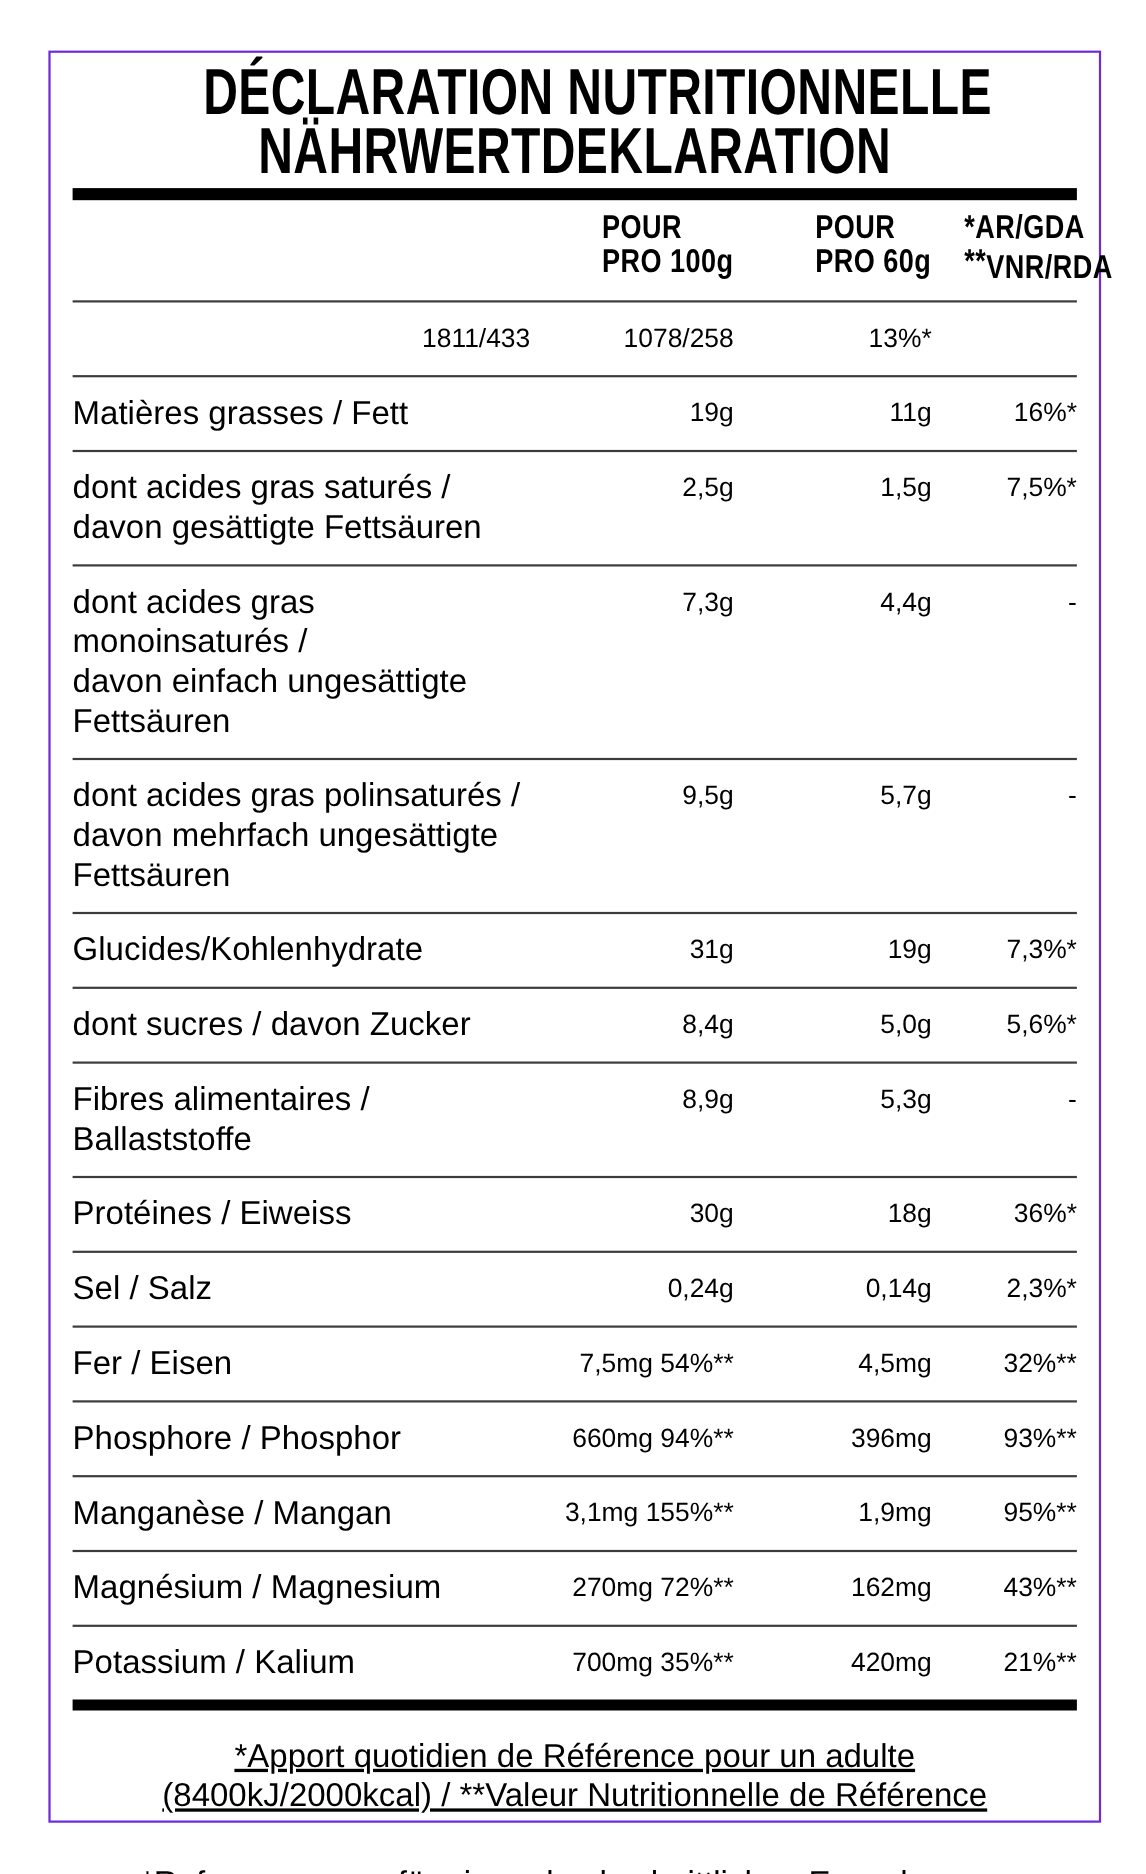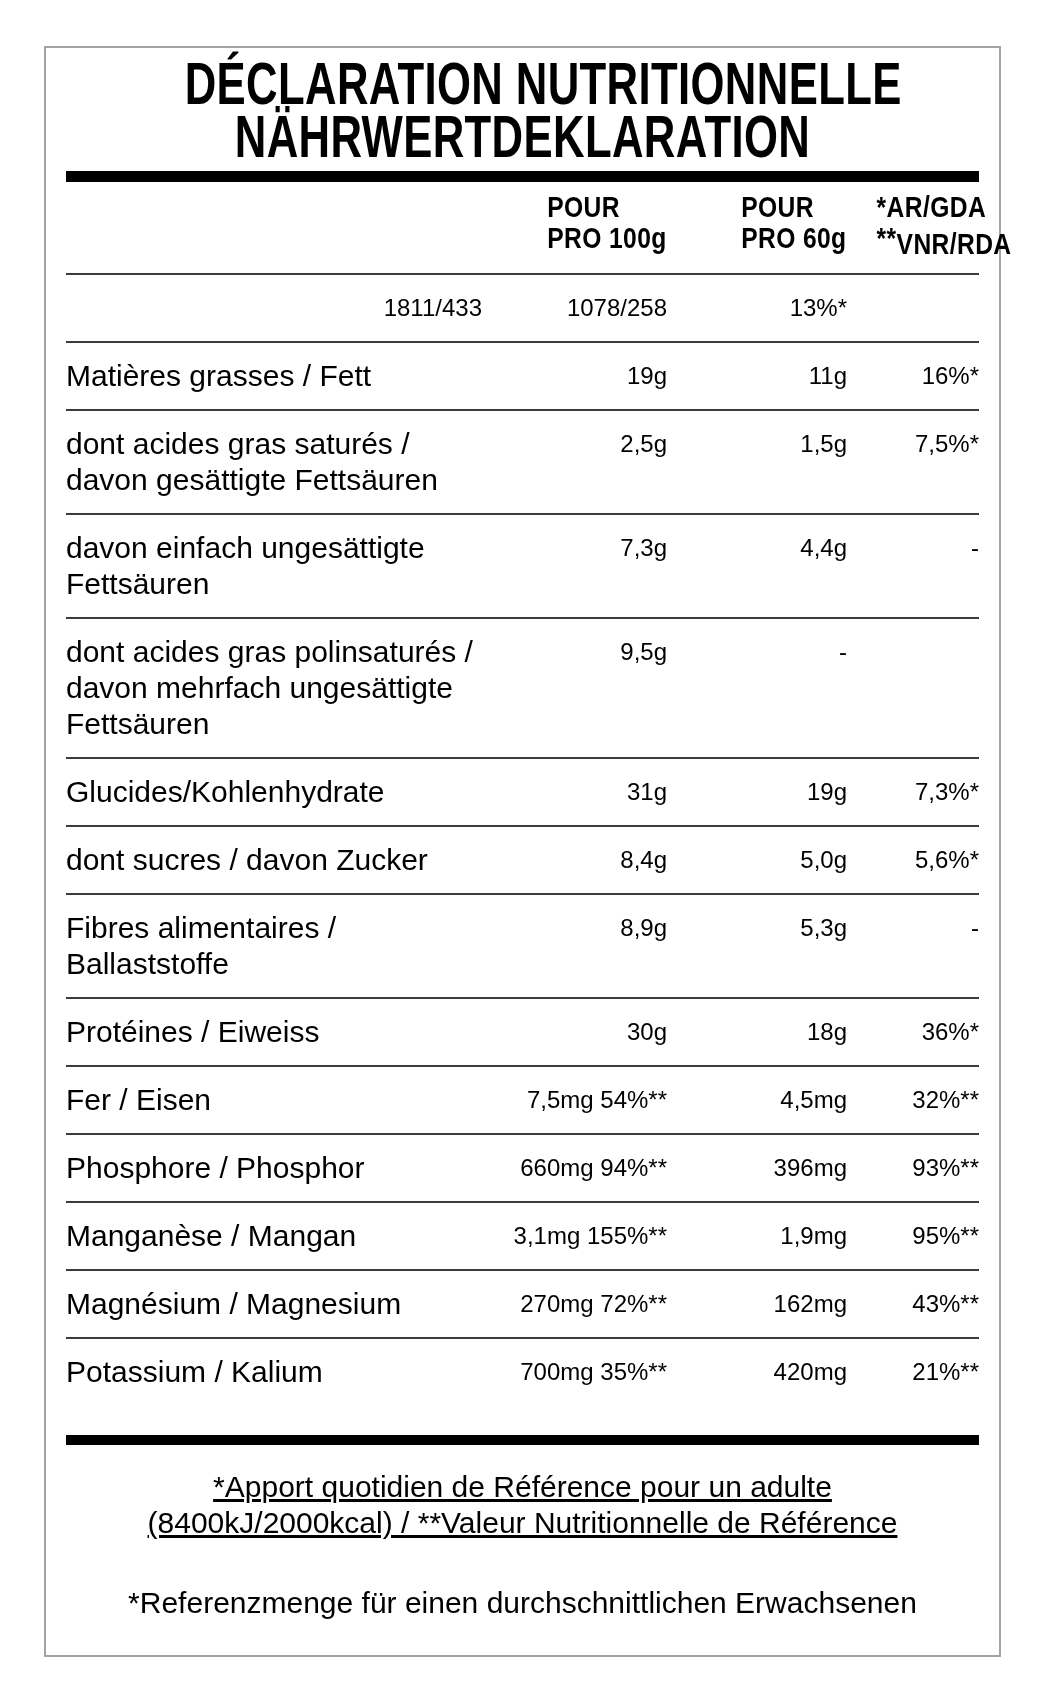--- a/index.html
+++ b/index.html
@@ -16,21 +16,21 @@
     background: #ffffff;
     overflow: hidden;
   }
   .label-box {
     box-sizing: border-box;
     position: absolute;
     left: 44px;
     top: 46px;
     width: 957px;
     height: 1611px;
-    border: 2px solid #a3a3a3;
+    border: 2px solid #6d28d9;
     background: #ffffff;
     padding: 0 20px;
     display: flex;
     flex-direction: column;
   }
   
   .title {
     text-align: center;
     padding-top: 10px;
   }
@@ -154,29 +154,30 @@
       </div>
 
       <div class="row">
         <div class="cell-label"><span>dont acides gras saturés /</span><span class="lab-line2">davon gesättigte Fettsäuren</span></div>
         <div class="cell-num">2,5g</div>
         <div class="cell-num">1,5g</div>
         <div class="cell-num">7,5%*</div>
       </div>
 
       <div class="row">
-        <div class="cell-label"><span class="lab-line2">davon einfach ungesättigte Fettsäuren</span></div>
+        <div class="cell-label"><span>dont acides gras monoinsaturés /</span><span class="lab-line2">davon einfach ungesättigte Fettsäuren</span></div>
         <div class="cell-num">7,3g</div>
         <div class="cell-num">4,4g</div>
         <div class="cell-num">-</div>
       </div>
 
       <div class="row">
         <div class="cell-label"><span>dont acides gras polinsaturés /</span><span class="lab-line2">davon mehrfach ungesättigte Fettsäuren</span></div>
         <div class="cell-num">9,5g</div>
+        <div class="cell-num">5,7g</div>
         <div class="cell-num">-</div>
       </div>
 
       <div class="row">
         <div class="cell-label"><span>Glucides/Kohlenhydrate</span><span class="lab-line2"></span></div>
         <div class="cell-num">31g</div>
         <div class="cell-num">19g</div>
         <div class="cell-num">7,3%*</div>
       </div>
 
@@ -194,20 +195,26 @@
         <div class="cell-num">-</div>
       </div>
 
       <div class="row">
         <div class="cell-label"><span>Protéines / Eiweiss</span><span class="lab-line2"></span></div>
         <div class="cell-num">30g</div>
         <div class="cell-num">18g</div>
         <div class="cell-num">36%*</div>
       </div>
 
+      <div class="row">
+        <div class="cell-label"><span>Sel / Salz</span><span class="lab-line2"></span></div>
+        <div class="cell-num">0,24g</div>
+        <div class="cell-num">0,14g</div>
+        <div class="cell-num">2,3%*</div>
+      </div>
 
       <div class="row">
         <div class="cell-label"><span>Fer / Eisen</span><span class="lab-line2"></span></div>
         <div class="cell-num">7,5mg 54%**</div>
         <div class="cell-num">4,5mg</div>
         <div class="cell-num">32%**</div>
       </div>
 
       <div class="row">
         <div class="cell-label"><span>Phosphore / Phosphor</span><span class="lab-line2"></span></div>

